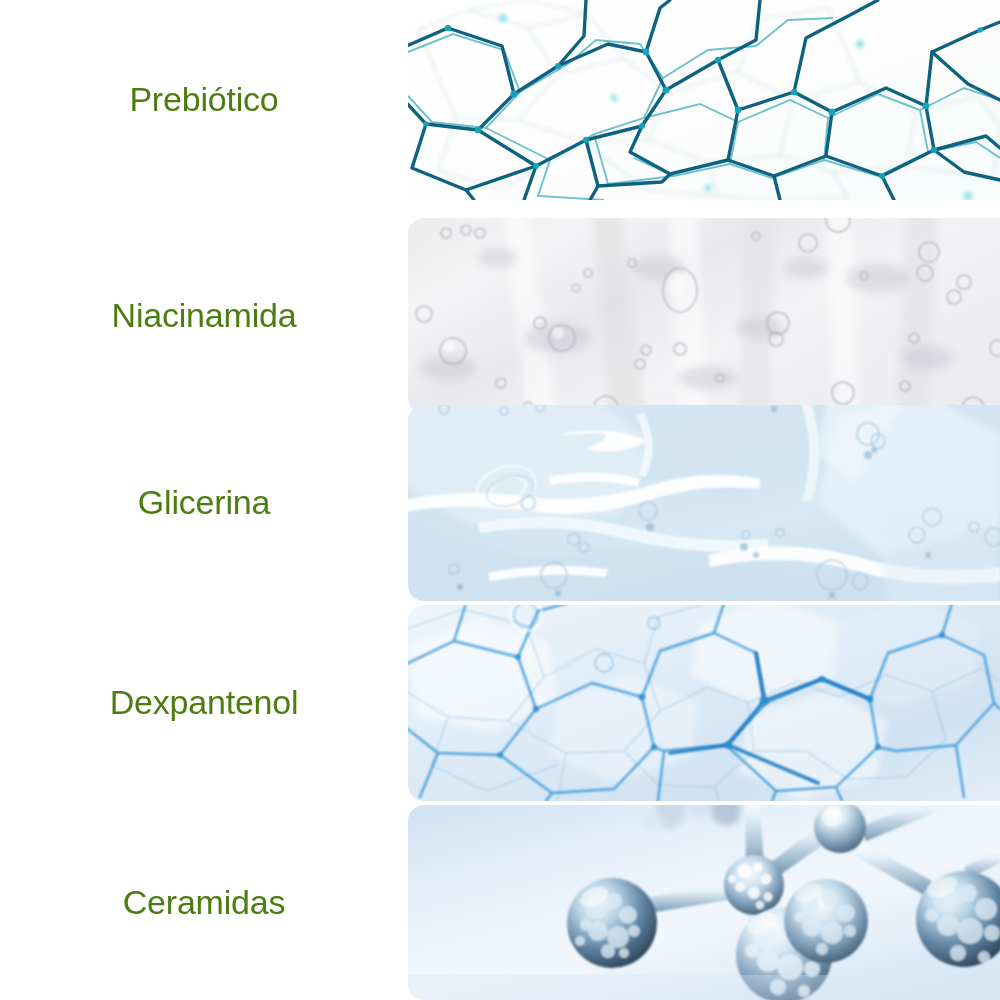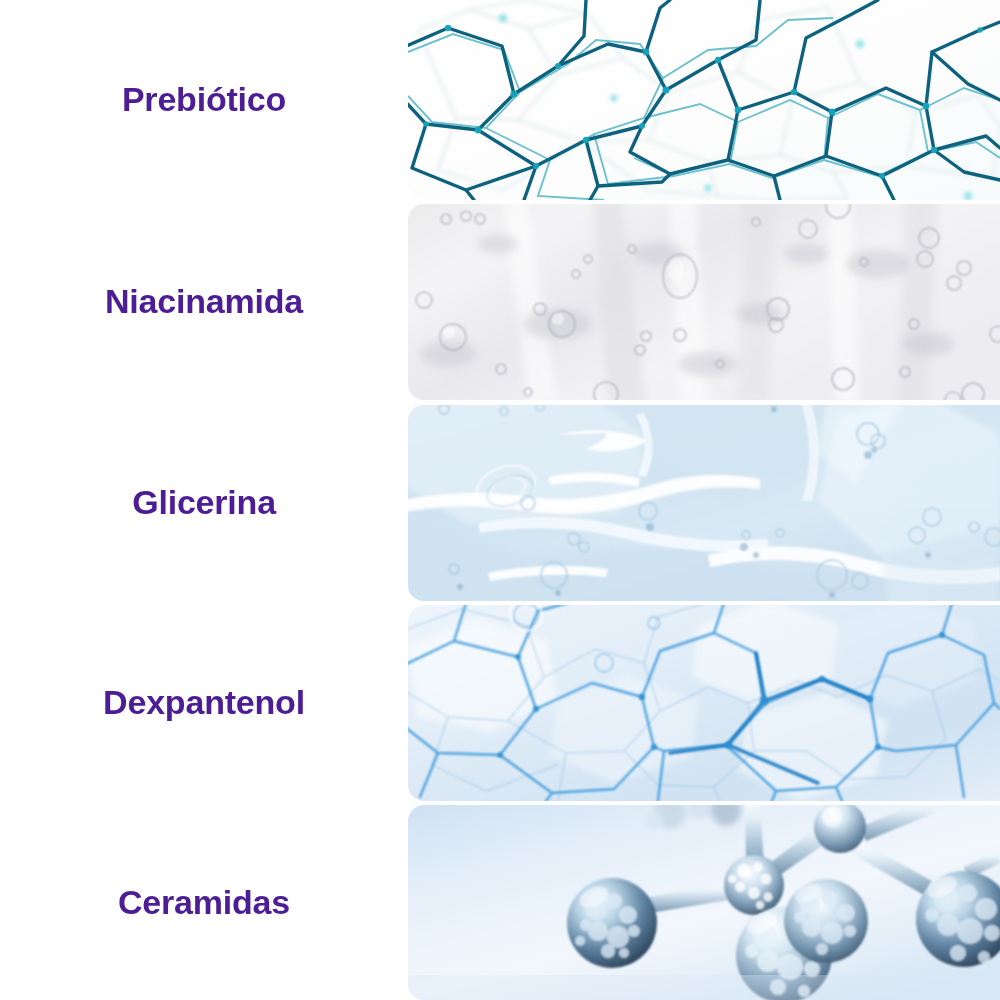--- a/index.html
+++ b/index.html
@@ -35,22 +35,22 @@
     left: 0;
     top: 0;
     width: 408px;
     height: 100%;
     display: flex;
     align-items: center;
     justify-content: center;
   }
 
   .ing-label {
-    color: #4c1d95;
-    font-weight: 700;
+    color: #4d7c0f;
+    font-weight: 400;
     font-size: 34px;
     letter-spacing: -0.2px;
     line-height: 1.05;
     text-align: center;
     white-space: nowrap;
   }
 
   .ing-media {
     position: absolute;
     left: 408px;
@@ -62,21 +62,21 @@
     border-bottom-left-radius: 16px;
     background: #ffffff;
   }
 
   .ing-media.no-top-radius { border-top-left-radius: 0; }
 
   .ing-media svg { display: block; width: 100%; height: 100%; }
 
   
   #row-prebiotico   { top:   0px; height: 200px; }
-  #row-niacinamida  { top: 204px; height: 196px; padding-left: 7px; }
+  #row-niacinamida  { top: 218px; height: 196px; padding-left: 7px; }
   #row-glicerina    { top: 405px; height: 196px; }
   #row-dexpantenol  { top: 605px; height: 196px; }
   #row-ceramidas    { top: 805px; height: 195px; padding-left: 20px; }
 
   #row-prebiotico  .ing-label-wrap { top: 10px; height: 180px; }
 </style>
 </head>
 <body>
 
 <div id="sheet">

